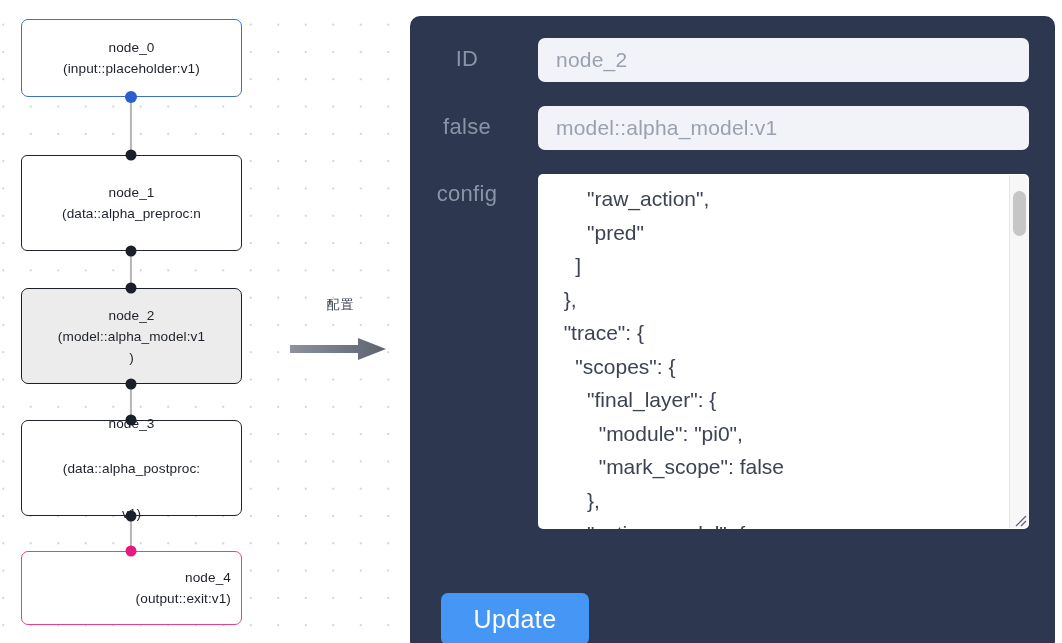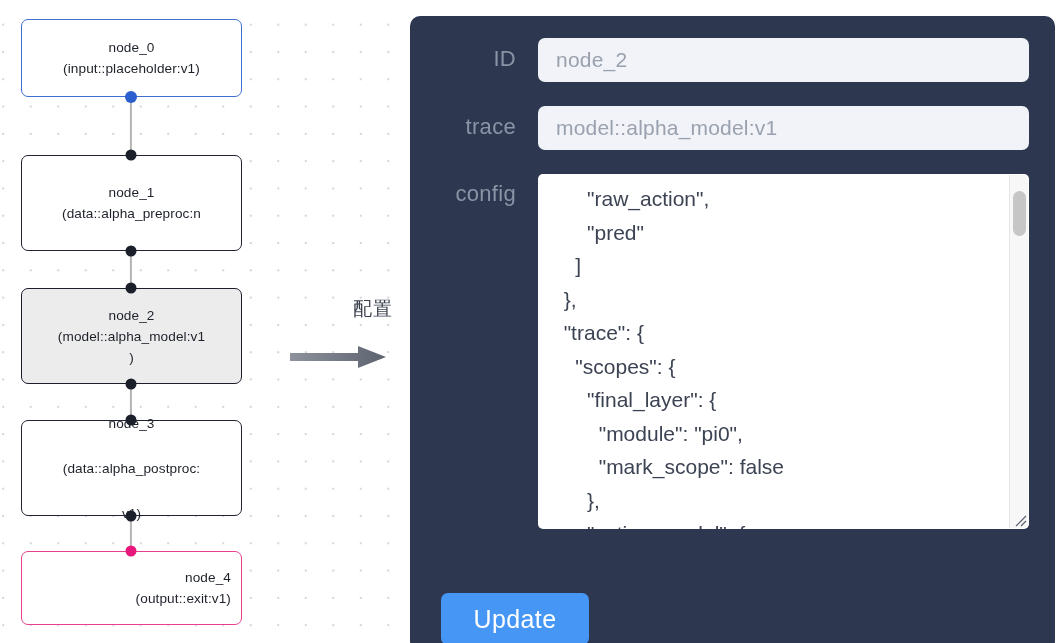--- a/index.html
+++ b/index.html
@@ -44,21 +44,21 @@
     color: #1d2129;
     font-size: 13.6px;
     line-height: 21px;
     letter-spacing: 0.1px;
     padding: 14px 10px;
     z-index: 3;
   }
   .node .nl { display: block; width: 100%; }
 
   #node-0 { top: 19px;  height: 78px; border-color: #3e6fce; }
-  #node-1 { top: 155px; height: 96px; }
+  #node-1 { top: 155px; height: 96px; border-radius: 6px; }
   #node-2 { top: 288px; height: 96px; background: #ececec; border-color: #1b1f2a; border-width: 1.9px; }
   #node-3 { top: 420px; height: 96px; gap: 24px; }
   #node-4 { top: 551px; height: 74px; border-color: #e8408f; text-align: right; }
 
   
   .handle {
     position: absolute;
     width: 11px; height: 11px;
     border-radius: 50%;
     background: #1b1f2a;
@@ -85,23 +85,23 @@
 
   
   #transition {
     position: absolute;
     left: 288px;
     top: 296px;
     width: 105px;
     z-index: 5;
   }
   #transition-label {
-    font-size: 19px;
+    font-size: 13px;
     color: #3a3f4b;
-    text-align: right;
+    text-align: center;
     letter-spacing: 1px;
     margin-bottom: 22px;
     font-family: "DejaVu Sans", sans-serif;
   }
   #transition-arrow { display: block; }
 
   
   #config-panel {
     position: absolute;
     left: 410px;
@@ -115,21 +115,21 @@
   }
 
   .field-row {
     display: flex;
     align-items: flex-start;
     margin-bottom: 24px;
   }
   .field-label {
     width: 120px;
     flex: 0 0 120px;
-    text-align: right;
+    text-align: center;
     padding-right: 22px;
     color: #8b93a6;
     font-size: 22px;
     line-height: 42px;
     letter-spacing: 0.3px;
   }
   .field-label.top-align { line-height: 40px; }
 
   .text-input {
     flex: 1;
@@ -271,21 +271,21 @@
   </div>
 
   <div id="config-panel">
 
     <div class="field-row">
       <div class="field-label">ID</div>
       <input class="text-input" type="text" id="id-input" placeholder="node_2" style="">
     </div>
 
     <div class="field-row">
-      <div class="field-label">trace</div>
+      <div class="field-label">false</div>
       <input class="text-input" type="text" id="type-input" placeholder="model::alpha_model:v1" style="">
     </div>
 
     <div class="field-row">
       <div class="field-label top-align">config</div>
       <div id="config-textarea-wrap">
         <textarea id="config-textarea" spellcheck="false" style="">      "raw_action",
       "pred"
     ]
   },

